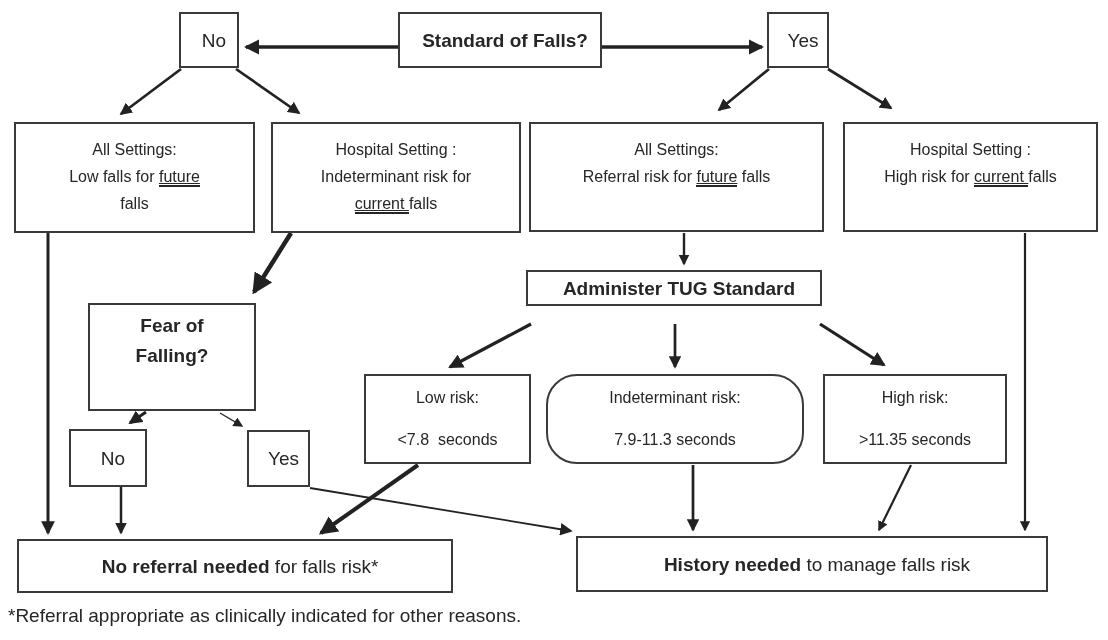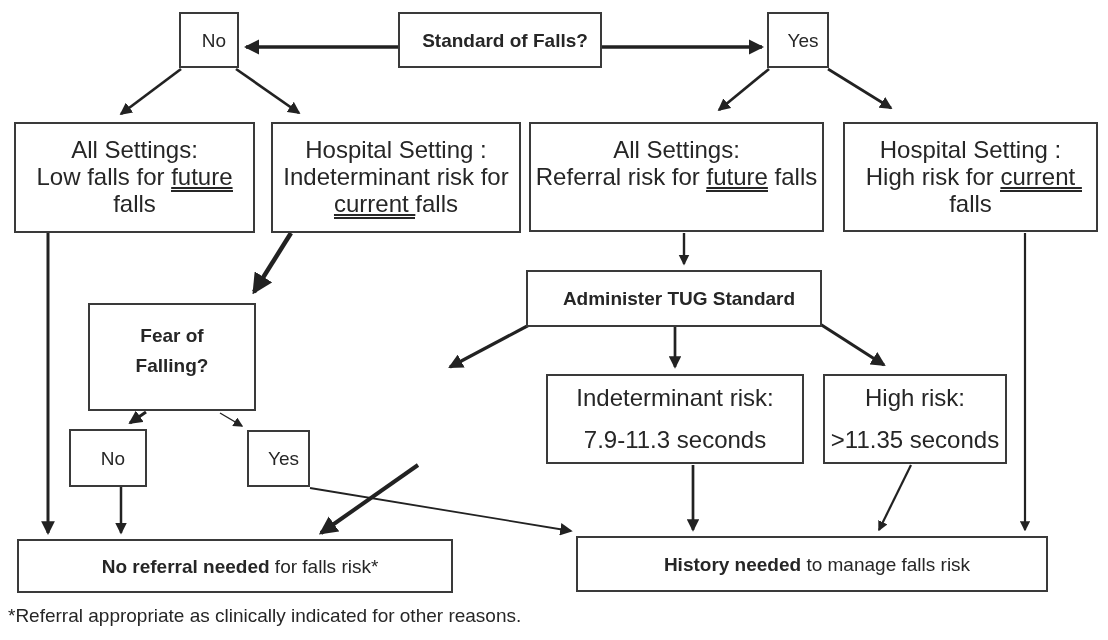--- a/index.html
+++ b/index.html
@@ -6,27 +6,27 @@
   html,body { margin:0; padding:0; background:var(--background); }
   .stage {
     position:relative; width:1108px; height:640px; overflow:hidden;
     background:var(--background); color:var(--ink);
     font-family:"Liberation Sans","DejaVu Sans",sans-serif;
   }
   .arrows { position:absolute; left:0; top:0; pointer-events:none; }
   .box {
     position:absolute; box-sizing:border-box; background:var(--background);
     border:2px solid #3a3a3a; display:flex; flex-direction:column;
-    align-items:center; text-align:center; font-size:24px; line-height:27px;
+    align-items:center; text-align:center; font-size:16px; line-height:27px;
   }
   .ln { white-space:pre-wrap; }
   .u { border-bottom:2px solid var(--ink);text-decoration:underline; }
   .bold { font-weight:bold; }
   .tpad { padding-top:12px; }
-  .fear { padding-top:16px; line-height:30px; font-weight:bold; font-size:19px; }
+  .fear { padding-top:6px; line-height:30px; font-weight:bold; font-size:19px; }
   .risk { padding-top:9px; line-height:26px; }
   .risk .ln2 { margin-top:16px; }
   .single { justify-content:center; font-size:19px;padding-left:10px; }
   .footnote { position:absolute; left:8px; top:605px; font-size:19px; white-space:pre; }
 </style>
 </head>
 <body>
 
 <div class="stage">
 
@@ -95,26 +95,30 @@
   <div class="box tpad" style="left:843px;top:122px;width:255px;height:110px;">
     <div class="ln">Hospital Setting :</div>
     <div class="ln"><span>High risk for </span><span class="u">current </span><span>falls</span></div>
   </div>
 
   <div class="box fear" style="left:88px;top:303px;width:168px;height:108px;">
     <div class="ln">Fear of</div>
     <div class="ln">Falling?</div>
   </div>
 
-  <div class="box single bold" style="left:526px;top:270px;width:296px;height:57px;">
+  <div class="box single bold" style="left:526px;top:270px;width:296px;height:36px;">
     <div class="ln">Administer TUG Standard</div>
   </div>
 
+  <div class="box risk" style="left:364px;top:374px;width:167px;height:90px;">
+    <div class="ln">Low risk:</div>
+    <div class="ln ln2">&lt;7.8  seconds</div>
+  </div>
 
-  <div class="box risk" style="left:546px;top:374px;width:258px;height:90px;">
+  <div class="box risk" style="left:546px;top:374px;width:258px;height:90px;border-radius:31px;">
     <div class="ln">Indeterminant risk:</div>
     <div class="ln ln2">7.9-11.3 seconds</div>
   </div>
 
   <div class="box risk" style="left:823px;top:374px;width:184px;height:90px;">
     <div class="ln">High risk:</div>
     <div class="ln ln2">&gt;11.35 seconds</div>
   </div>
 
   <div class="box single" style="left:69px;top:429px;width:78px;height:58px;">

